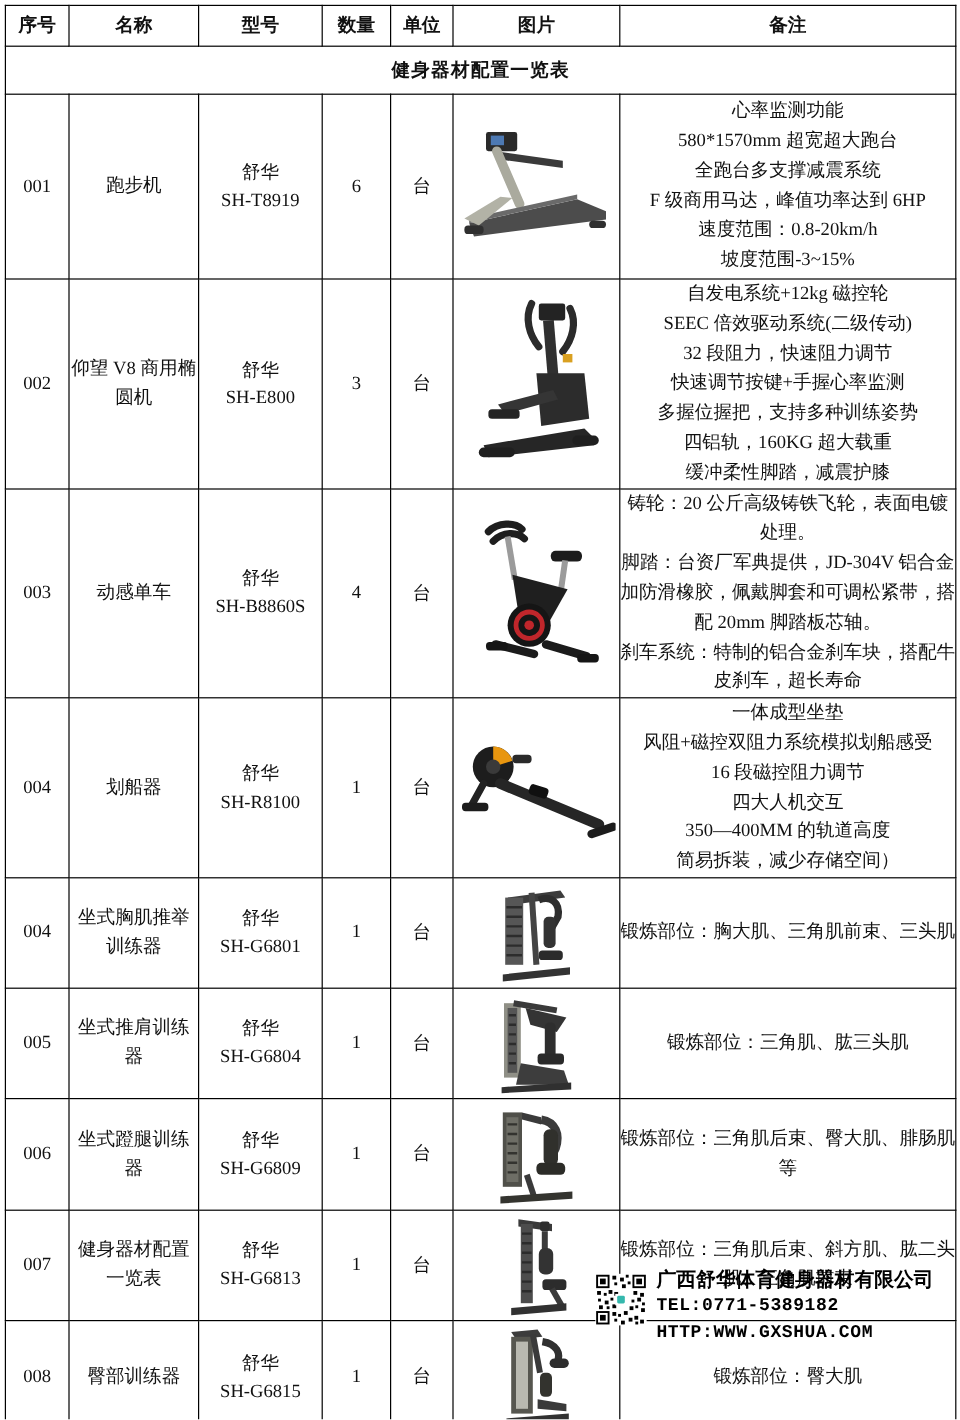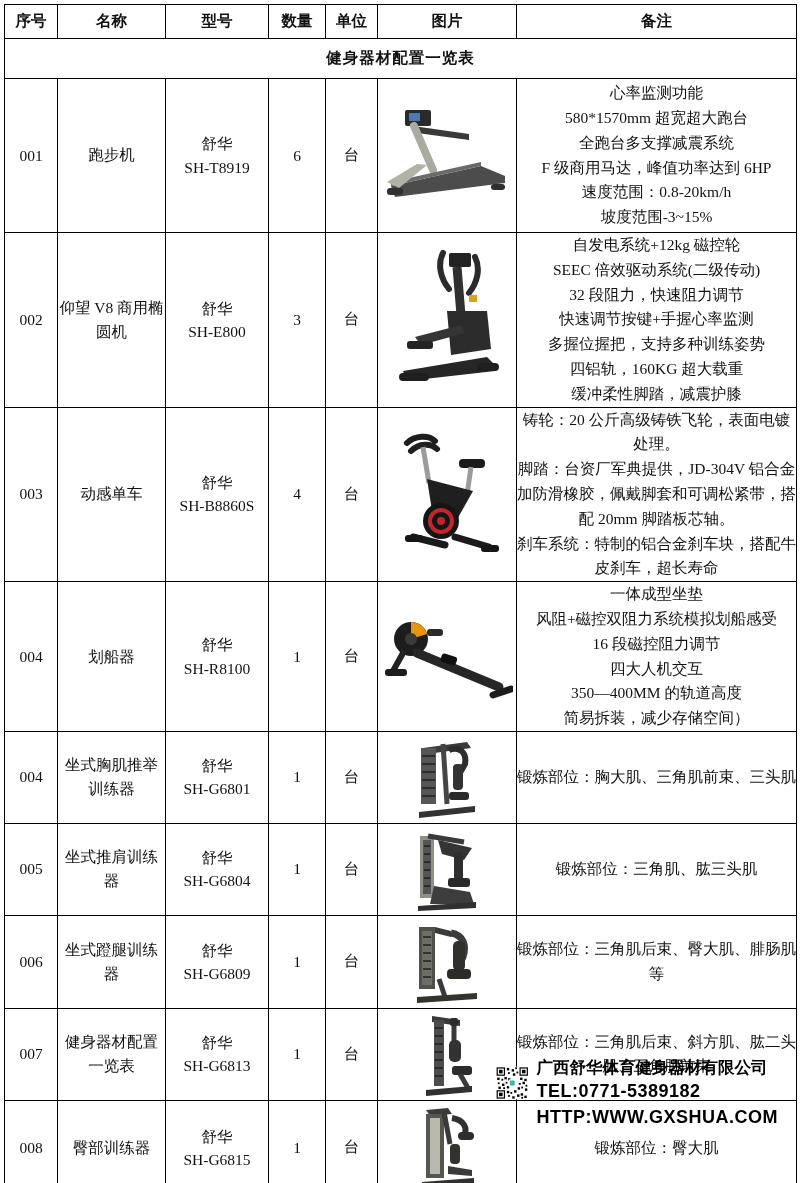--- a/index.html
+++ b/index.html
@@ -13,21 +13,21 @@
   .head-cell{font-family:"Liberation Sans","DejaVu Sans",sans-serif;font-weight:bold;font-size:16.5px;}
   .name-cell{padding:2px 7px;line-height:1.55;}
   .model-cell{line-height:1.5;}
   .model-cell span{display:block;}
   .remarks-cell{text-align:left;padding:4px 9px;white-space:pre-line;line-height:1.6;font-size:15px;font-family:Liberation Serif, serif;}
   .img-cell svg{display:inline-block;vertical-align:middle;}
   .stamp{position:absolute;left:496px;top:1056px;width:282px;display:flex;gap:8px;
          align-items:flex-start;background:transparent;}
   .stamp-text{font-family:"Liberation Sans","DejaVu Sans",sans-serif;font-weight:bold;color:#000;}
   .stamp-company{font-size:16.5px;line-height:1.2;margin-top:2px;white-space:nowrap;}
-  .stamp-line{font-size:18px;line-height:1.45;letter-spacing:.5px;white-space:nowrap;}
+  .stamp-line{font-size:15px;line-height:1.45;letter-spacing:.5px;white-space:nowrap;font-family:Liberation Mono, monospace;}
 </style>
 </head>
 <body>
 
 <div class="page">
 <table class="cfg">
   <colgroup>
     <col style="width:53px">
         <col style="width:108px">
         <col style="width:103px">

